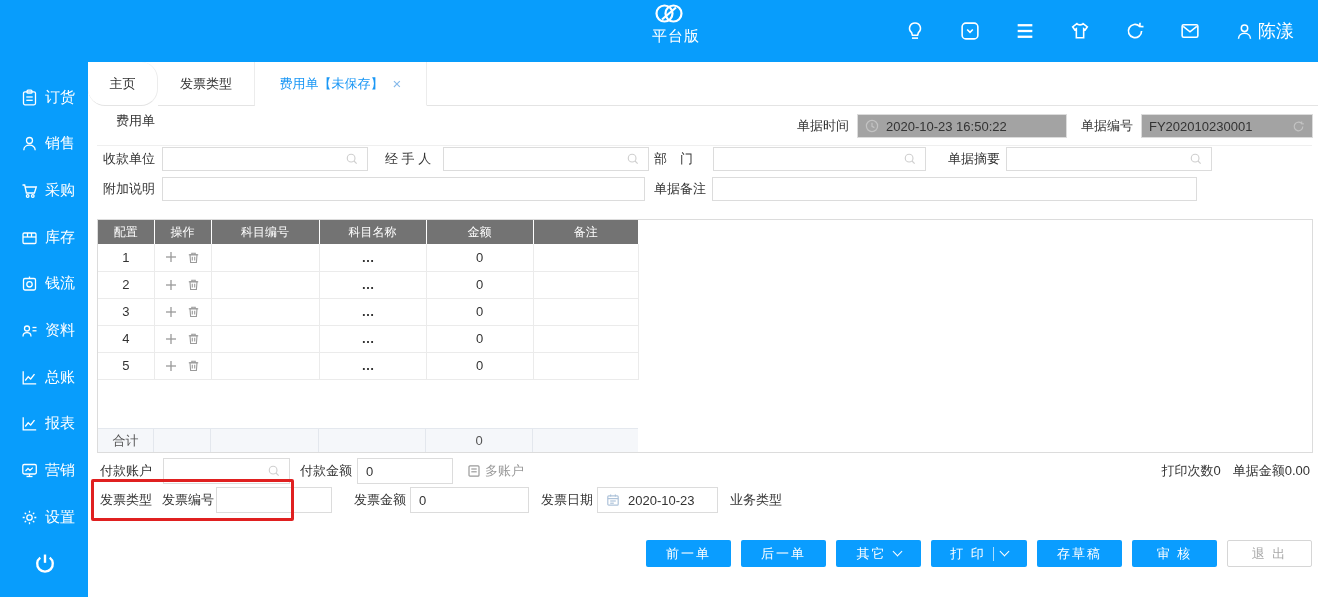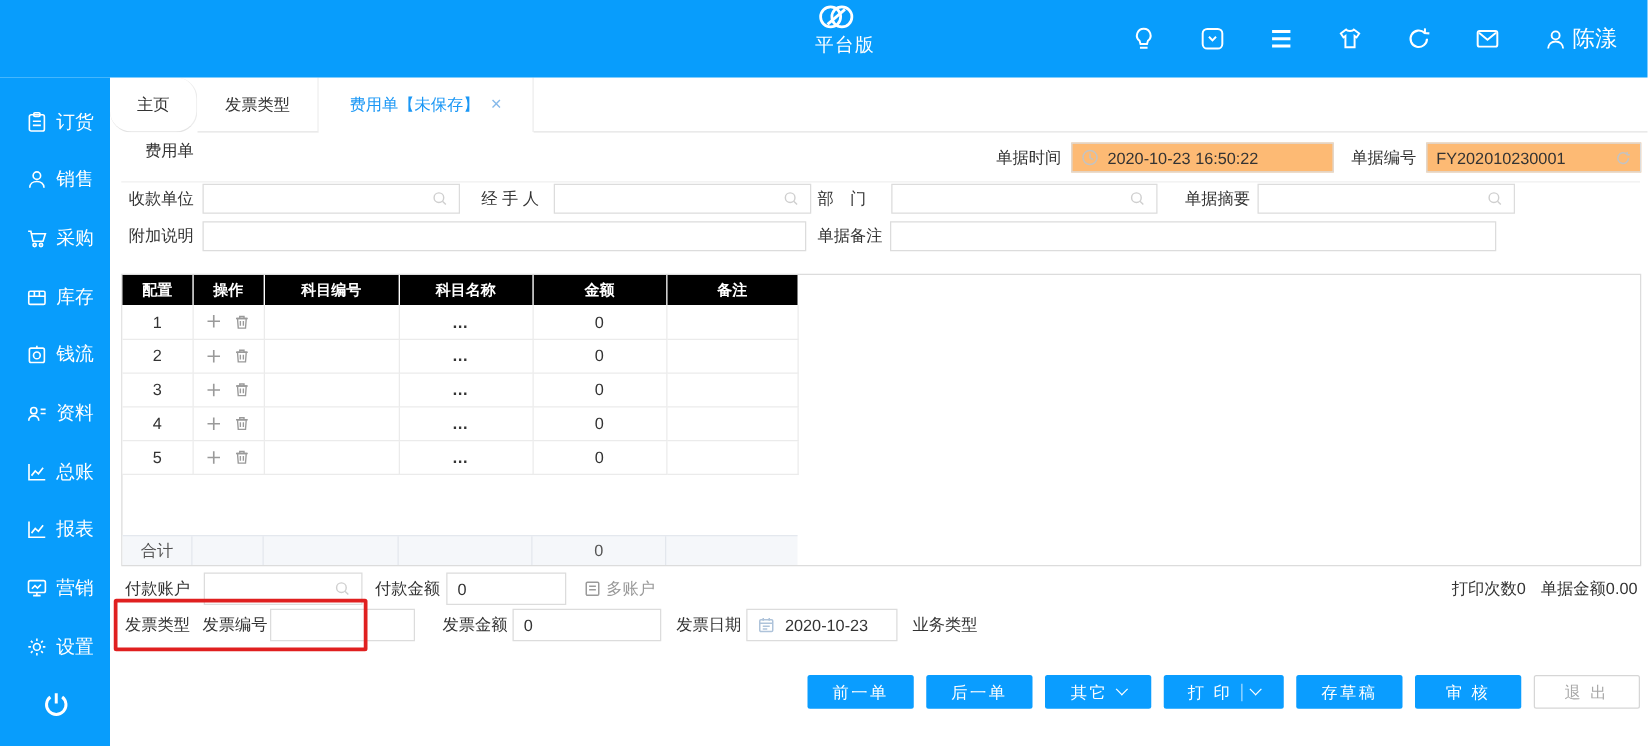--- a/index.html
+++ b/index.html
@@ -33,35 +33,35 @@
 .tab-home { width: 70px; border-radius: 17px; }
 .tab-invoice-type { width: 97px; }
 .tab-expense { width: 172px; border-bottom: 1px solid #fff; color: #1a97f5; }
 .tab-filler { flex: 1; border-bottom: 1px solid #e4e4e4; }
 .tab-close { color: #85b9ea; font-size: 15px; line-height: 1; cursor: pointer; }
 
 
 .doc-title { position: absolute; left: 28px; top: 50px; }
 .doc-right { position: absolute; right: 5px; top: 52px; display: flex; align-items: center; }
 .lbl { white-space: nowrap; }
-.ibox { border: 1px solid #dcdcdc; height: 24px; background: #fdba74; display: flex; align-items: center; padding: 0 7px; gap: 7px; }
+.ibox { border: 1px solid #dcdcdc; height: 24px; background: #a3a3a3; display: flex; align-items: center; padding: 0 7px; gap: 7px; }
 .time-box { width: 210px; margin-left: 8px; }
 .num-box { width: 172px; margin-left: 8px; justify-content: space-between; }
 .sep-line { position: absolute; left: 9px; right: 6px; top: 83px; border-top: 1px solid #efefef; }
 
 
 .frow { position: absolute; left: 0; width: 100%; display: flex; align-items: center; height: 24px; }
 .frow1 { top: 85px; }
 .frow2 { top: 115px; }
 .tinput { border: 1px solid #dcdcdc; height: 24px; background: #fff; display: flex; align-items: center; justify-content: space-between; padding: 0 8px; }
 
 
 .grid-wrap { position: absolute; left: 9px; top: 157px; width: 1216px; height: 234px; border: 1px solid #dcdcdc; background: #fff; }
 .grid-table { border-collapse: collapse; table-layout: fixed; width: 540px; }
-.grid-table th { background: #000000; color: #fff; font-weight: bold; font-size: 12px; height: 24px; border-right: 1px solid #fff; }
+.grid-table th { background: #737373; color: #fff; font-weight: normal; font-size: 12px; height: 24px; border-right: 1px solid #fff; }
 .grid-table th:last-child { border-right: none; text-align: center; }
 .grid-table td { height: 27px; border-right: 1px solid #ebebeb; border-bottom: 1px solid #ebebeb; text-align: center; font-size: 13px; background: #fff; }
 .ops-cell { display: flex; align-items: center; justify-content: center; gap: 10px; height: 100%; }
 .cell-picker { text-align: right; padding-right: 8px; font-weight: bold; color: #333; letter-spacing: 1px; cursor: pointer; }
 .grid-footer { position: absolute; left: 0; bottom: 0; width: 540px; height: 24px; display: flex; background: #f5f7fa; border-top: 1px solid #e4e8ee; color: #555; }
 .gf-cell { border-right: 1px solid #e3e7ed; display: flex; align-items: center; justify-content: center; height: 100%; }
 
 
 .pay-row { position: absolute; left: 0; top: 396px; width: 100%; height: 26px; display: flex; align-items: center; }
 .muted { color: #999; }

